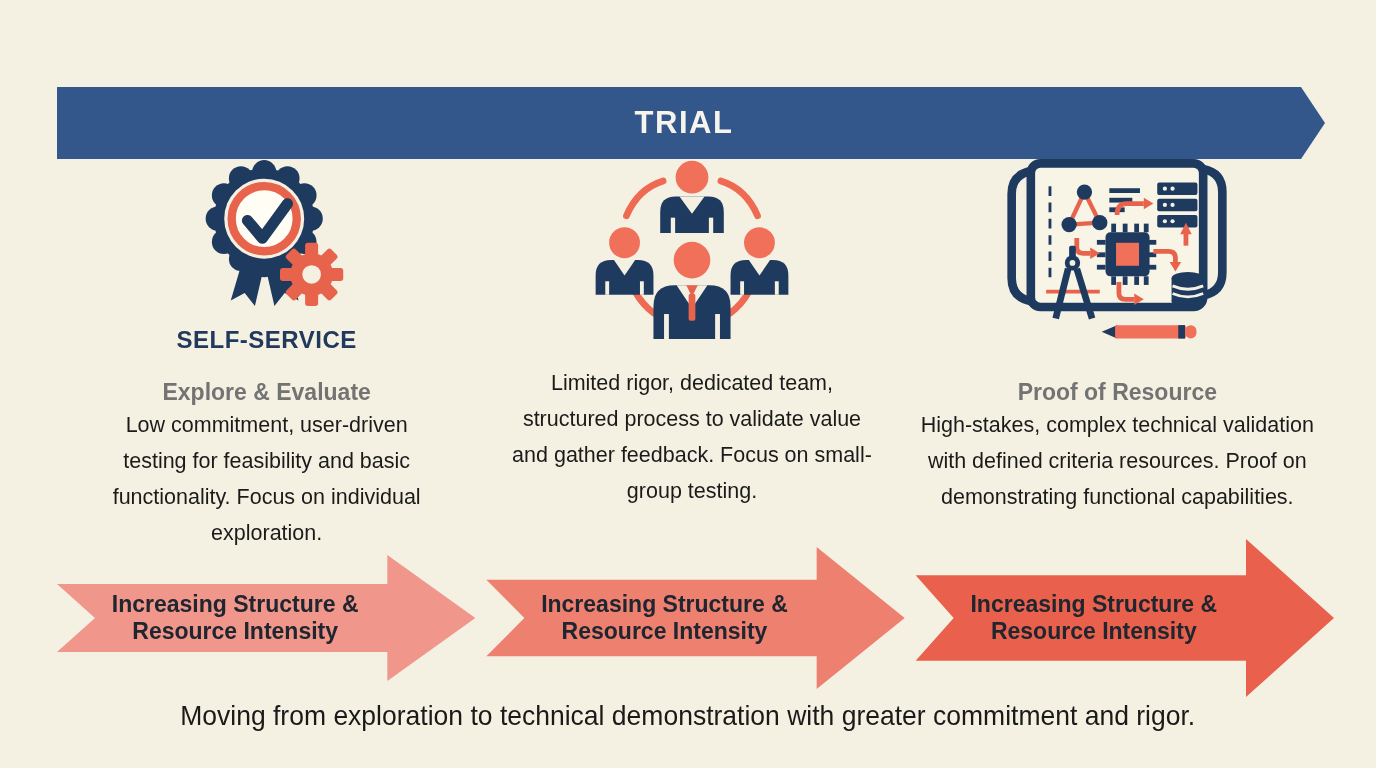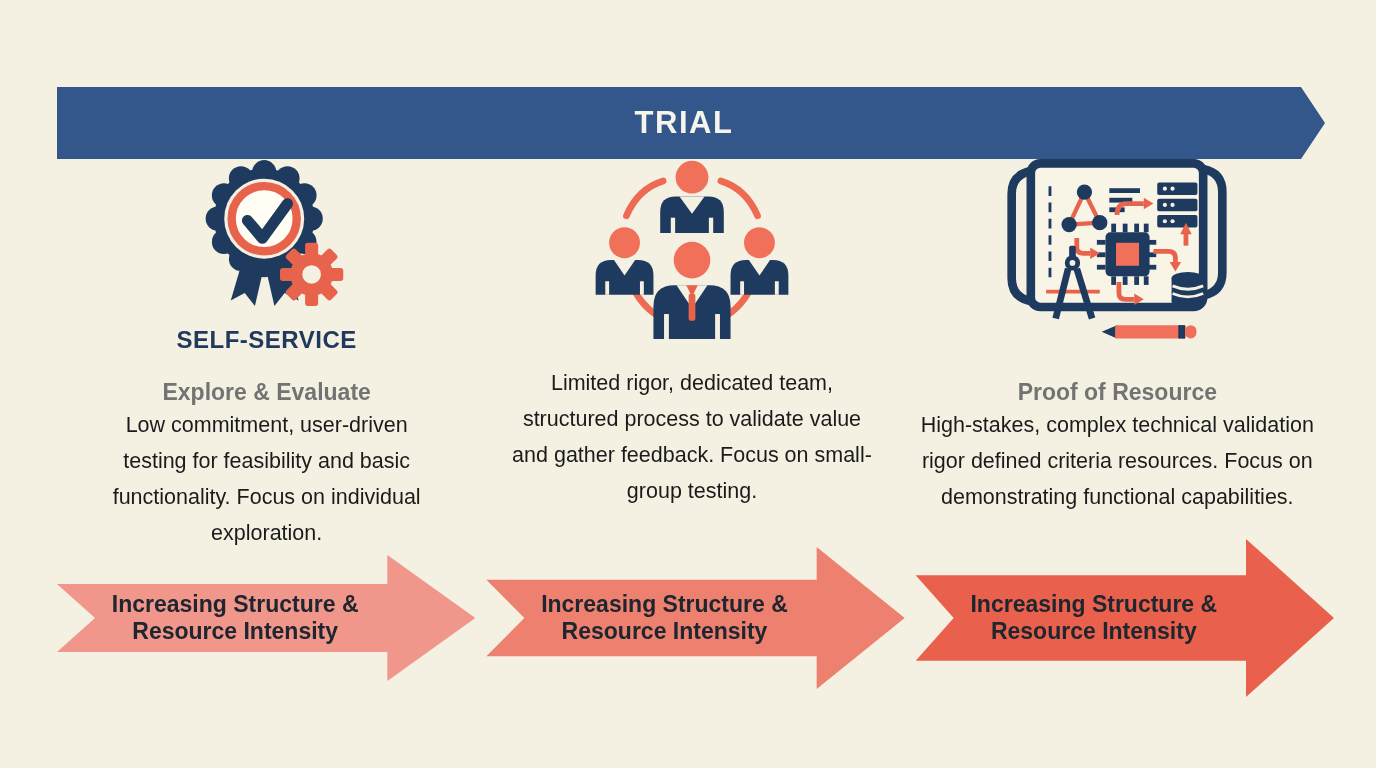--- a/index.html
+++ b/index.html
@@ -226,21 +226,21 @@
           </g>
           <g>
             <polygon points="104,192 120,185 120,199" fill="#1e3a5f"></polygon>
             <rect x="118" y="185" width="74" height="14" rx="2" fill="#f0705a"></rect>
             <rect x="184" y="185" width="7" height="14" fill="#1e3a5f"></rect>
             <rect x="191" y="185" width="12" height="14" rx="6" fill="#f0705a"></rect>
           </g>
         </svg>
       </div>
       <div class="col-title">Proof of Resource</div>
-      <div class="col-desc dw3">High-stakes, complex technical validation rigor defined criteria resources. Focus on demonstrating functional capabilities.</div>
+      <div class="col-desc dw3">High-stakes, complex technical validation with defined criteria resources. Proof on demonstrating functional capabilities.</div>
     </div>
   </div>
 
   <div class="arrows">
     <div class="arrow a1">
       <div class="arrow-shape" style="background: rgb(240, 150, 139);"></div>
       <div class="arrow-label">
         <div>Increasing Structure &amp;</div>
         <div>Resource Intensity</div>
       </div>
@@ -254,14 +254,17 @@
     </div>
     <div class="arrow a3">
       <div class="arrow-shape" style="background: rgb(233, 97, 76);"></div>
       <div class="arrow-label">
         <div>Increasing Structure &amp;</div>
         <div>Resource Intensity</div>
       </div>
     </div>
   </div>
 
+  <div class="footer-caption">
+    <span>Moving from exploration to technical demonstration with greater commitment and rigor.</span>
+  </div>
 
 </div>
 
 </body></html>

